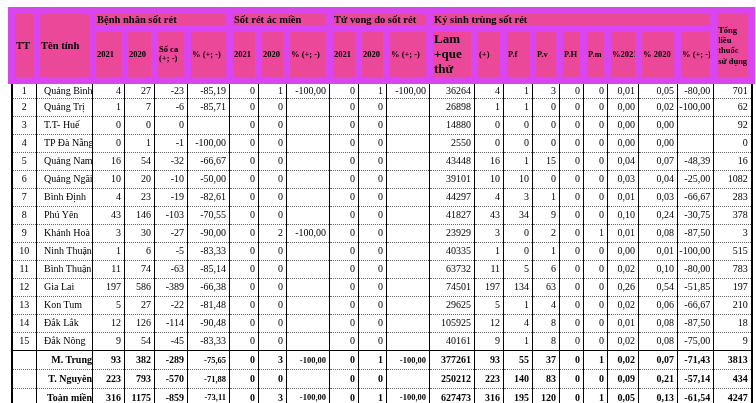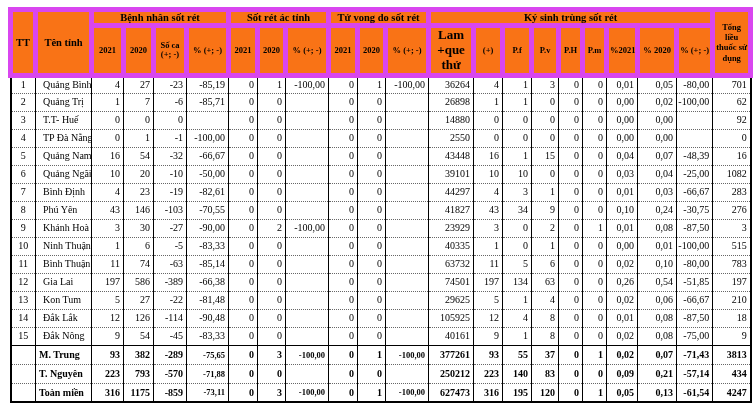--- a/index.html
+++ b/index.html
@@ -19,25 +19,25 @@
     border:2px solid #000;
   }
   th,td{
     border-left:1px solid #000;
     border-right:1px solid #000;
     overflow:hidden;
     vertical-align:middle;
     box-sizing:border-box;
   }
   thead th{
-    border:5px solid #d946ef;
+    border:7px solid #d946ef;
     font-weight:bold;
-    text-align:center;
+    text-align:left;
     padding:0 1px;
-    background:#f97316;
+    background:#ec4899;
   }
   .group-row th{font-size:10.5px;height:16px;line-height:1.05;}
   .sub-row th{font-size:8.5px;height:30px;line-height:1.15;white-space:nowrap;font-family:Liberation Serif, serif;}
   .sub-row th.wrap{white-space:normal;}
   .sub-row th.lam{font-size:13px;margin-left:15px;}
   th.total-th{font-size:8.5px;white-space:normal;line-height:1.2;}
   th.corner{font-size:10.5px;}
   tbody td{
     font-size:10px;
     height:18px;
@@ -46,21 +46,21 @@
     padding:0;
   }
   td.num{text-align:right;padding-right:3px;}
   td.tt{text-align:center;}
   td.name{text-align:left;padding-left:7px;white-space:nowrap;}
   tr.summary-row td{
     font-weight:bold;
     height:19px;
     border-bottom:1px dotted #666;
   }
-  tr.summary-row td.name{text-align:left;padding-left:3px;}
+  tr.summary-row td.name{text-align:right;padding-left:3px;}
   tr.summary-first td{border-top:1px solid #000;}
   tr.summary-row td.c3,tr.summary-row td.c6,tr.summary-row td.c9{font-size:8.5px;}
 </style>
 </head>
 <body>
 
 <div class="page">
   <table>
     <colgroup>
       <col style="width:25px">
@@ -84,21 +84,21 @@
       <col style="width:31px">
         <col style="width:39px">
         <col style="width:36px">
       <col style="width:38px">
     </colgroup>
     <thead>
       <tr class="group-row">
         <th rowspan="2" class="corner">TT</th>
         <th rowspan="2" class="corner">Tên tỉnh</th>
         <th colspan="4">Bệnh nhân sốt rét</th>
-        <th colspan="3">Sốt rét ác tỉnh</th>
+        <th colspan="3">Sốt rét ác miền</th>
         <th colspan="3">Tử vong do sốt rét</th>
         <th colspan="9">Ký sinh trùng sốt rét</th>
         <th rowspan="2" class="total-th">Tổng liều thuốc sử dụng</th>
       </tr>
       <tr class="sub-row">
         <th>2021</th>
         <th>2020</th>
         <th class="wrap">Số ca (+; -)</th>
         <th>% (+; -)</th>
         <th>2021</th>
@@ -302,21 +302,21 @@
           <td class="num c9"></td>
           <td class="num c10">41827</td>
           <td class="num c11">43</td>
           <td class="num c12">34</td>
           <td class="num c13">9</td>
           <td class="num c14">0</td>
           <td class="num c15">0</td>
           <td class="num c16">0,10</td>
           <td class="num c17">0,24</td>
           <td class="num c18">-30,75</td>
-          <td class="num c19">276</td>
+          <td class="num c19">378</td>
         </tr>
         <tr class="data-row">
           <td class="tt">9</td>
           <td class="name">Khánh Hoà</td>
           <td class="num c0">3</td>
           <td class="num c1">30</td>
           <td class="num c2">-27</td>
           <td class="num c3">-90,00</td>
           <td class="num c4">0</td>
           <td class="num c5">2</td>

